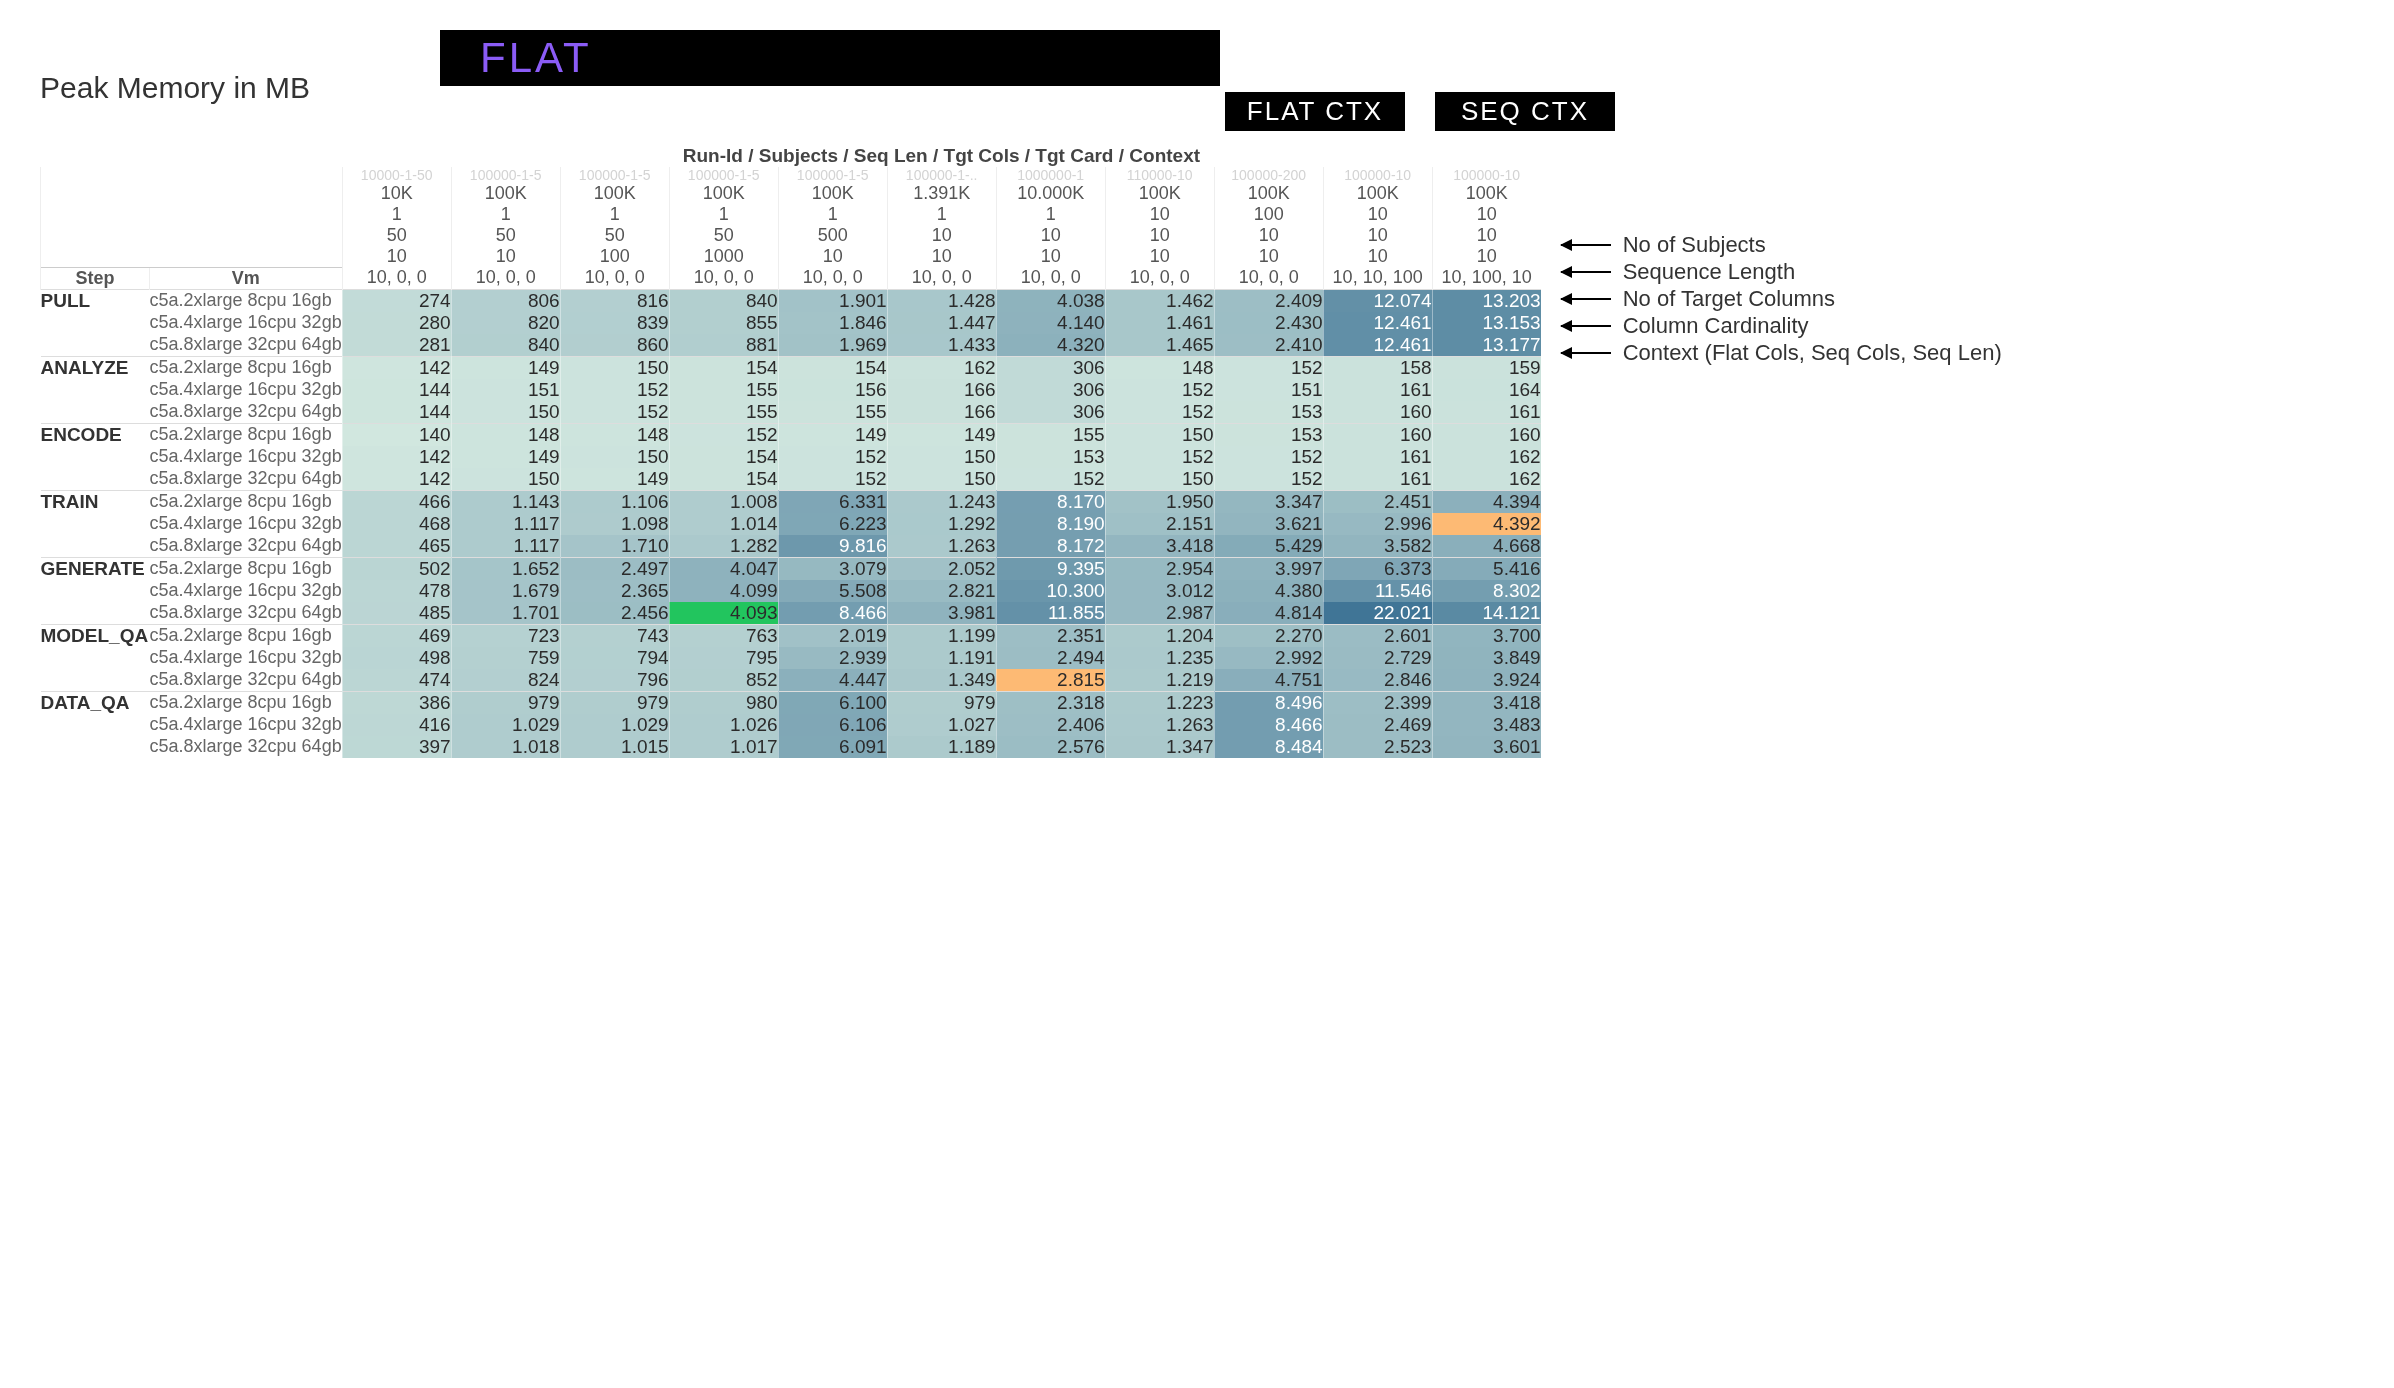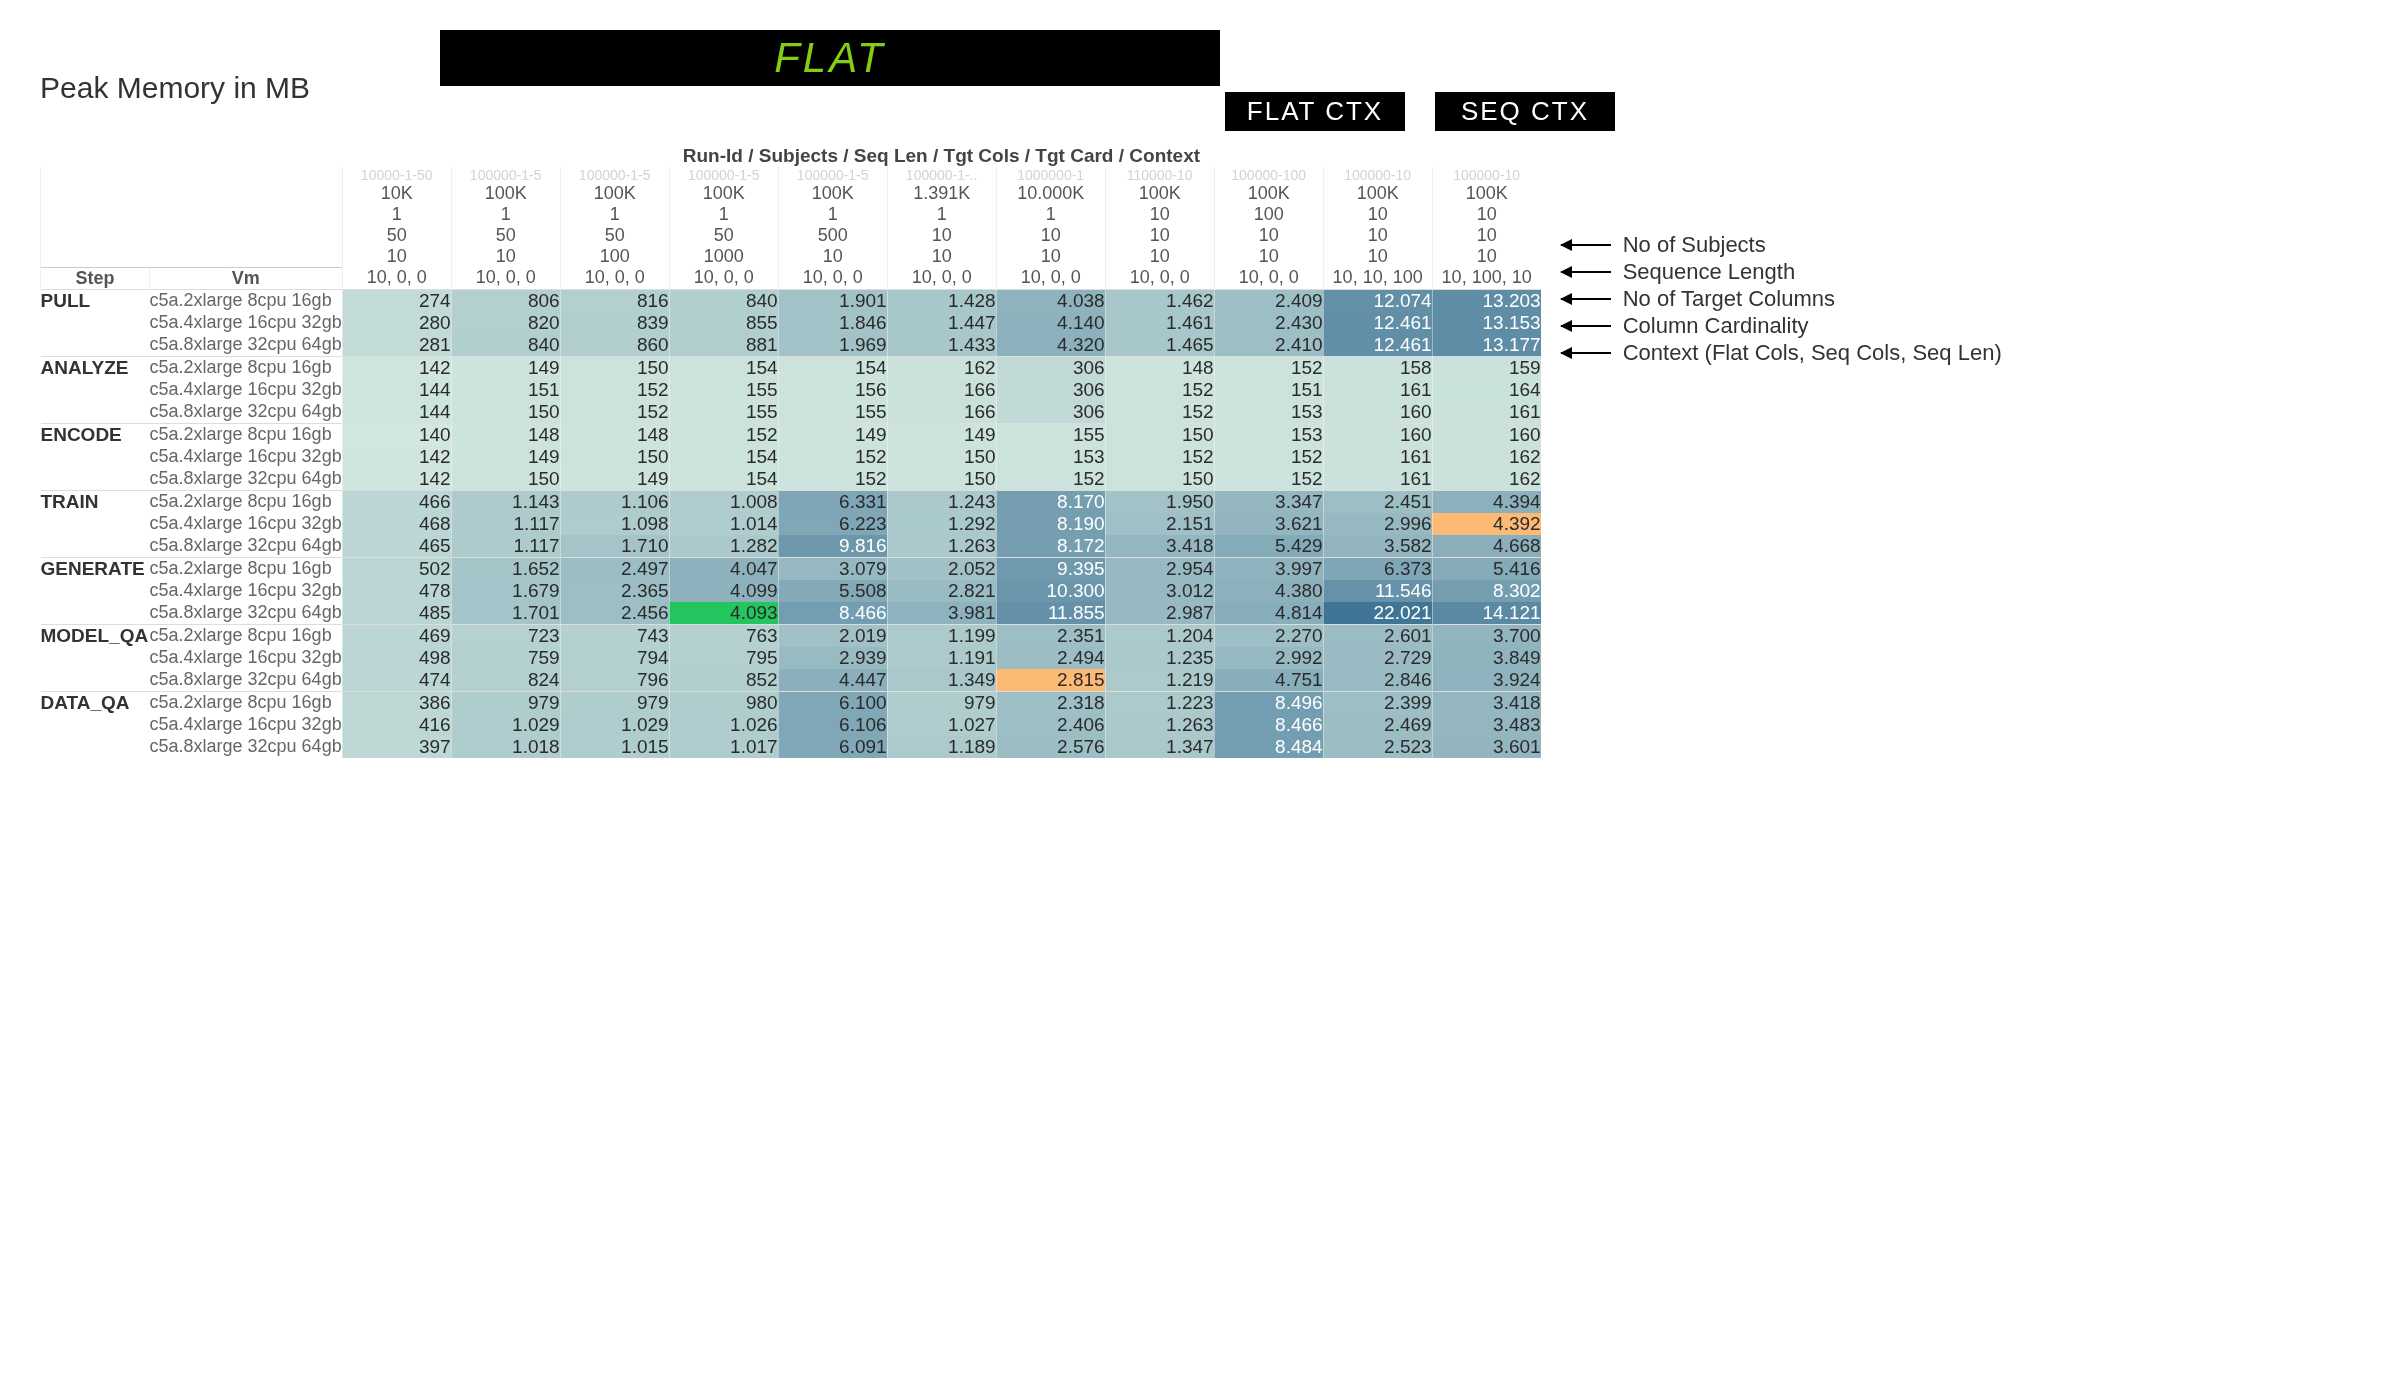--- a/index.html
+++ b/index.html
@@ -17,27 +17,26 @@
     box-sizing: border-box;
   }
   .top-banners {
     display: flex;
     gap: 40px;
     margin-left: 400px;
     margin-bottom: 6px;
   }
   .banner {
     background: #000;
-    color: #84cc16;
+    color: #8b5cf6;
     font-size: 42px;
     font-weight: 300;
     letter-spacing: 3px;
-    text-align: center;
+    text-align: left;
     padding: 4px 40px;
-    font-style: italic;
   }
   .banner.flat { width: 700px; }
   .banner.seq  { width: 360px; }
   .mid-banners {
     display: flex;
     gap: 30px;
     margin-left: 1185px;
     margin-bottom: 10px;
   }
   .mid-banner {
@@ -174,21 +173,21 @@
           <tr class="col-head-block faded">
             <td colspan="2"></td>
             <td>10000-1-50</td>
             <td>100000-1-5</td>
             <td>100000-1-5</td>
             <td>100000-1-5</td>
             <td>100000-1-5</td>
             <td>100000-1-..</td>
             <td>1000000-1</td>
             <td>110000-10</td>
-            <td>100000-100</td>
+            <td>100000-200</td>
             <td>100000-10</td>
             <td>100000-10</td>
           </tr>
           <tr class="col-head-block">
             <td colspan="2"></td>
             <td>10K</td>
             <td>100K</td>
             <td>100K</td>
             <td>100K</td>
             <td>100K</td>

